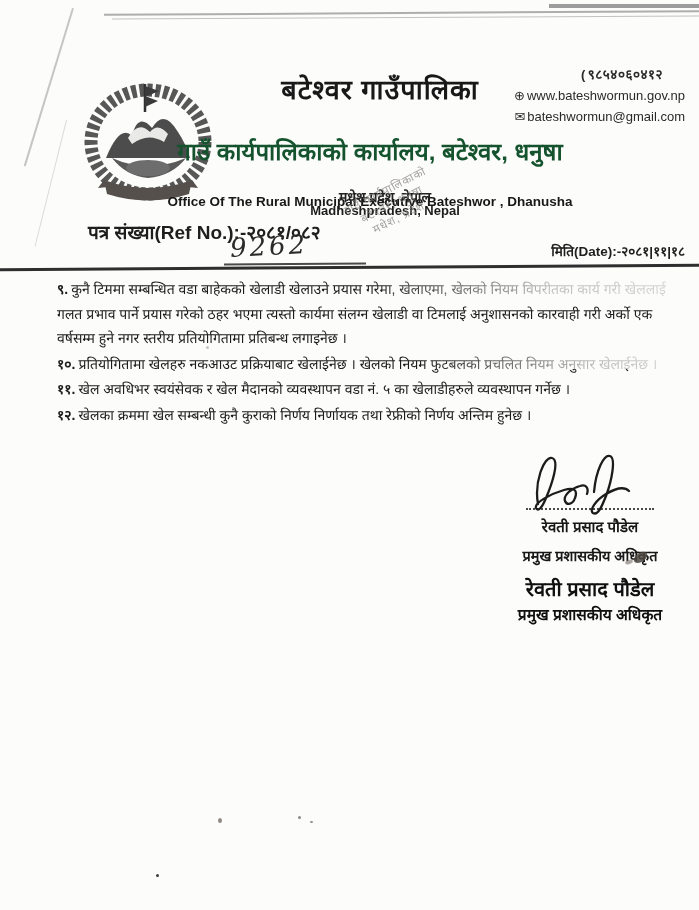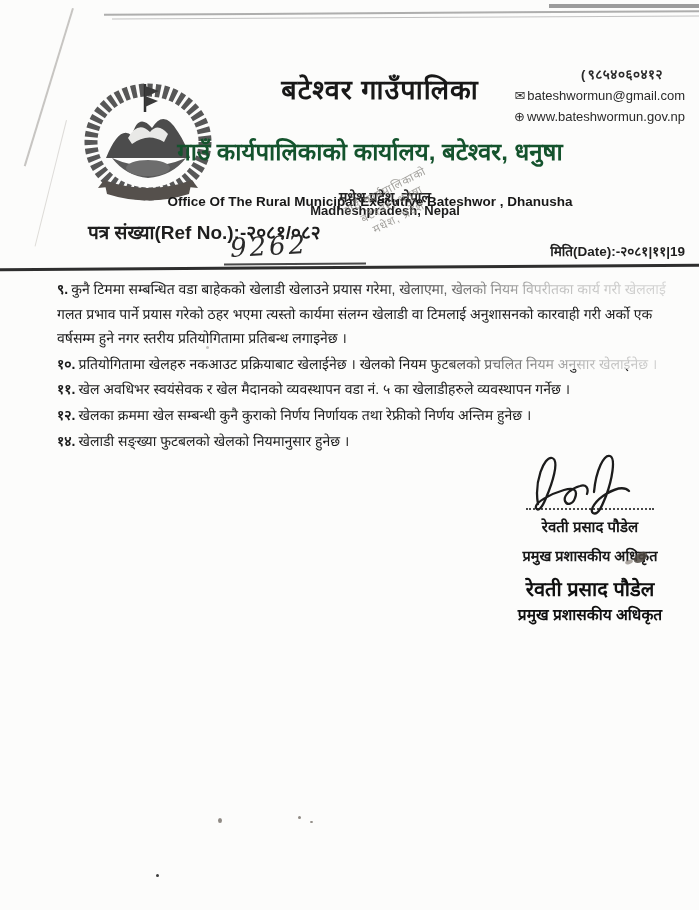--- a/index.html
+++ b/index.html
@@ -85,47 +85,46 @@
       <path d="M26,100 Q70,116 114,100 L111,114 Q70,127 29,114 Z" fill="#55504c"></path>
       <path d="M26,100 L20,108 L30,107 Z" fill="#55504c"></path>
       <path d="M114,100 L120,108 L110,107 Z" fill="#55504c"></path>
     </svg>
   </div>
 
   <div class="title-np">बटेश्वर गाउँपालिका</div>
 
   <div class="contact">
     <div class="phone-row"><span class="icon">(</span><span>९८५४०६०४१२</span></div>
+    <div><span class="icon">⊕</span><span>www.bateshwormun.gov.np</span></div>
     <div><span class="icon">✉</span><span>bateshwormun@gmail.com</span></div>
-    <div><span class="icon">⊕</span><span>www.bateshwormun.gov.np</span></div>
   </div>
 
   <div class="office-np">गाउँ कार्यपालिकाको कार्यालय, बटेश्वर, धनुषा</div>
   <div class="office-en">Office Of The Rural Municipal Executive Bateshwor , Dhanusha</div>
   <div class="province-np">मधेश प्रदेश, नेपाल</div>
   <div class="province-en">Madheshpradesh, Nepal</div>
 
   <div class="stamp">
     <div>गाउँ कार्यपालिकाको</div>
     <div>बटेश्वर, धनुषा</div>
     <div>मधेश, प्रदेश</div>
   </div>
 
   <div class="ref-line"><span>पत्र संख्या(Ref No.):-</span><span>२०८१/०८२</span></div>
   <div class="dispatch-value">9262</div>
   <div class="dispatch-underline"></div>
-  <div class="date-line"><span>मिति(Date):-</span><span>२०८१|११|19</span></div>
+  <div class="date-line"><span>मिति(Date):-</span><span>२०८१|११|१८</span></div>
   <div class="main-rule"></div>
 
   <div class="body-text">
     <p><span class="item-num">९.</span><span>कुनै टिममा सम्बन्धित वडा बाहेकको खेलाडी खेलाउने प्रयास गरेमा, खेलाएमा, खेलको नियम विपरीतका कार्य गरी खेललाई गलत प्रभाव पार्ने प्रयास गरेको ठहर भएमा त्यस्तो कार्यमा संलग्न खेलाडी वा टिमलाई अनुशासनको कारवाही गरी अर्को एक वर्षसम्म हुने नगर स्तरीय प्रतियोगितामा प्रतिबन्ध लगाइनेछ ।</span></p>
     <p><span class="item-num">१०.</span><span>प्रतियोगितामा खेलहरु नकआउट प्रक्रियाबाट खेलाईनेछ । खेलको नियम फुटबलको प्रचलित नियम अनुसार खेलाईनेछ ।</span></p>
     <p><span class="item-num">११.</span><span>खेल अवधिभर स्वयंसेवक र खेल मैदानको व्यवस्थापन वडा नं. ५ का खेलाडीहरुले व्यवस्थापन गर्नेछ ।</span></p>
     <p><span class="item-num">१२.</span><span>खेलका क्रममा खेल सम्बन्धी कुनै कुराको निर्णय निर्णायक तथा रेफ्रीको निर्णय अन्तिम हुनेछ ।</span></p>
-    <p><span class="item-num">१४.</span><span>खेलाडी सङ्ख्या फुटबलको खेलको नियमानुसार हुनेछ ।</span></p>
   </div>
 
   <div class="fade-band fade1"></div>
   <div class="fade-band fade2"></div>
 
   <div class="sig-block">
     <svg class="sig-squiggle" width="130" height="72" viewBox="0 0 130 72">
       <path d="M18,56 C14,34 24,8 32,10 C40,12 32,36 26,50 C22,60 18,64 16,60 C14,55 30,46 44,42 C54,39 58,42 55,50 C53,56 47,58 45,53 C43,47 52,40 60,38 C66,36 69,40 67,46 M74,44 C76,22 84,6 90,8 C96,10 92,32 86,48 C82,58 78,68 73,65 C69,62 76,52 86,46 C96,40 104,38 109,43" stroke="#1c1c1c" fill="none" stroke-width="2.3" stroke-linecap="round"></path>
     </svg>
     <div class="sig-dots"></div>

